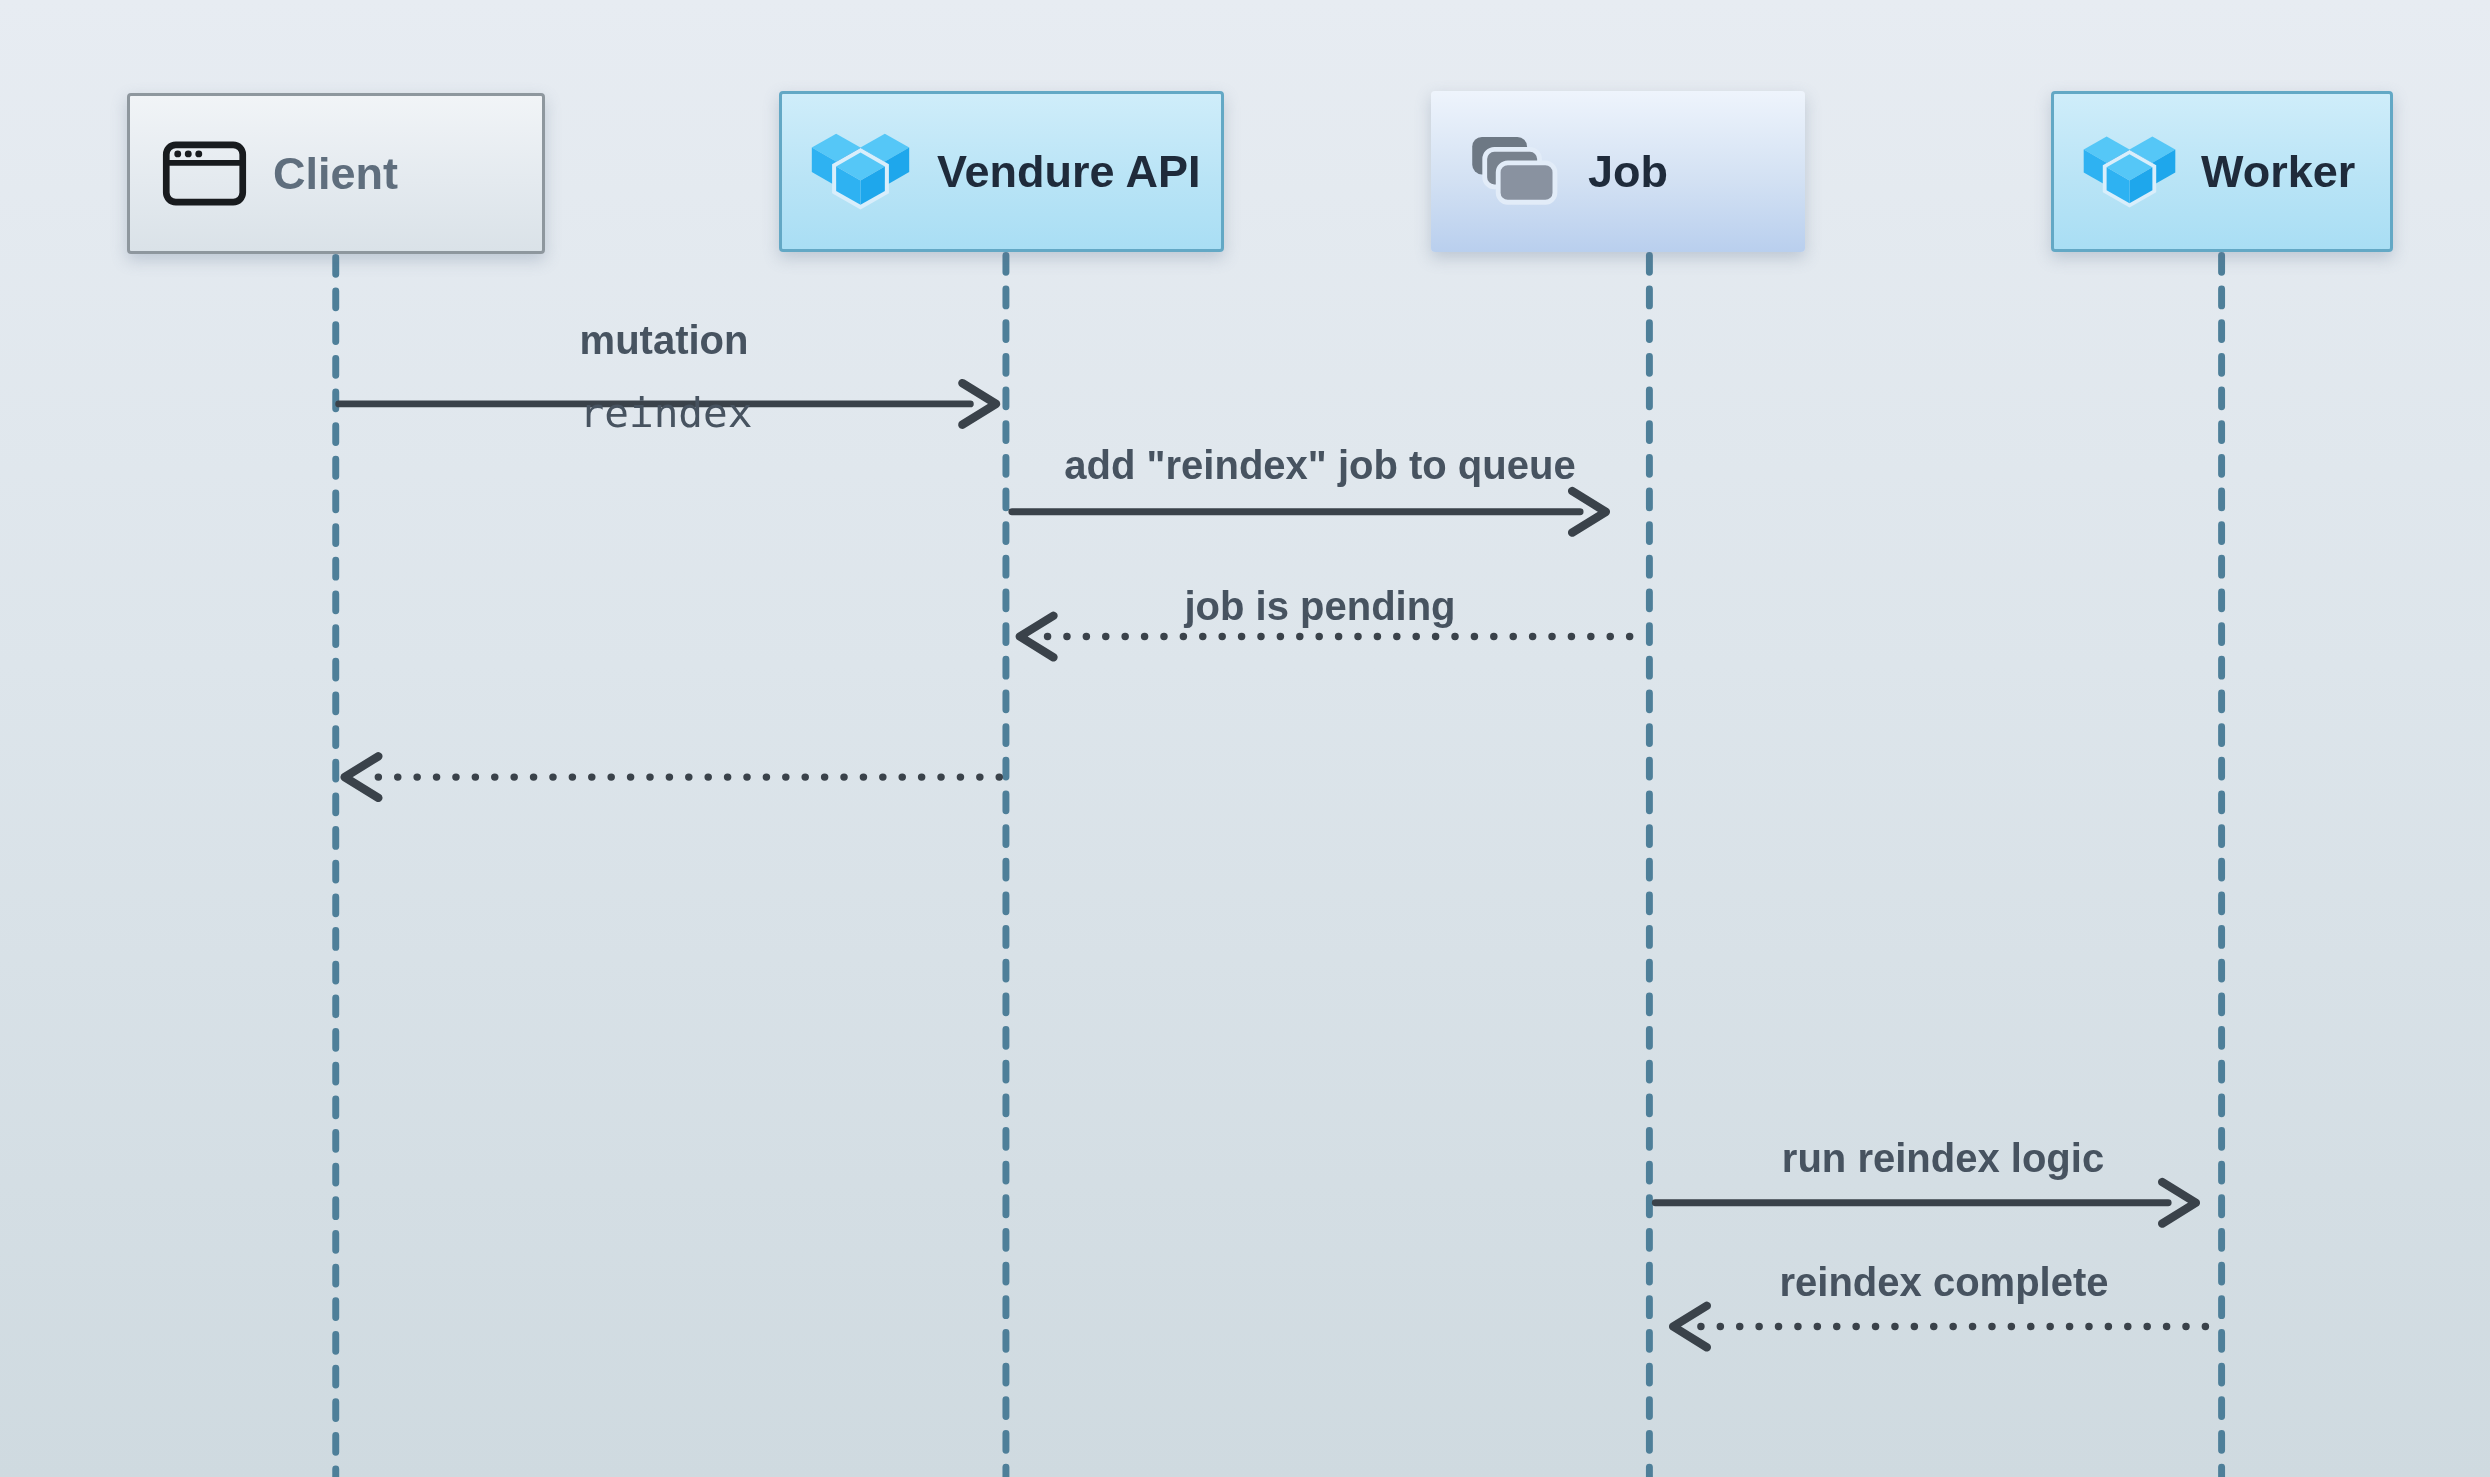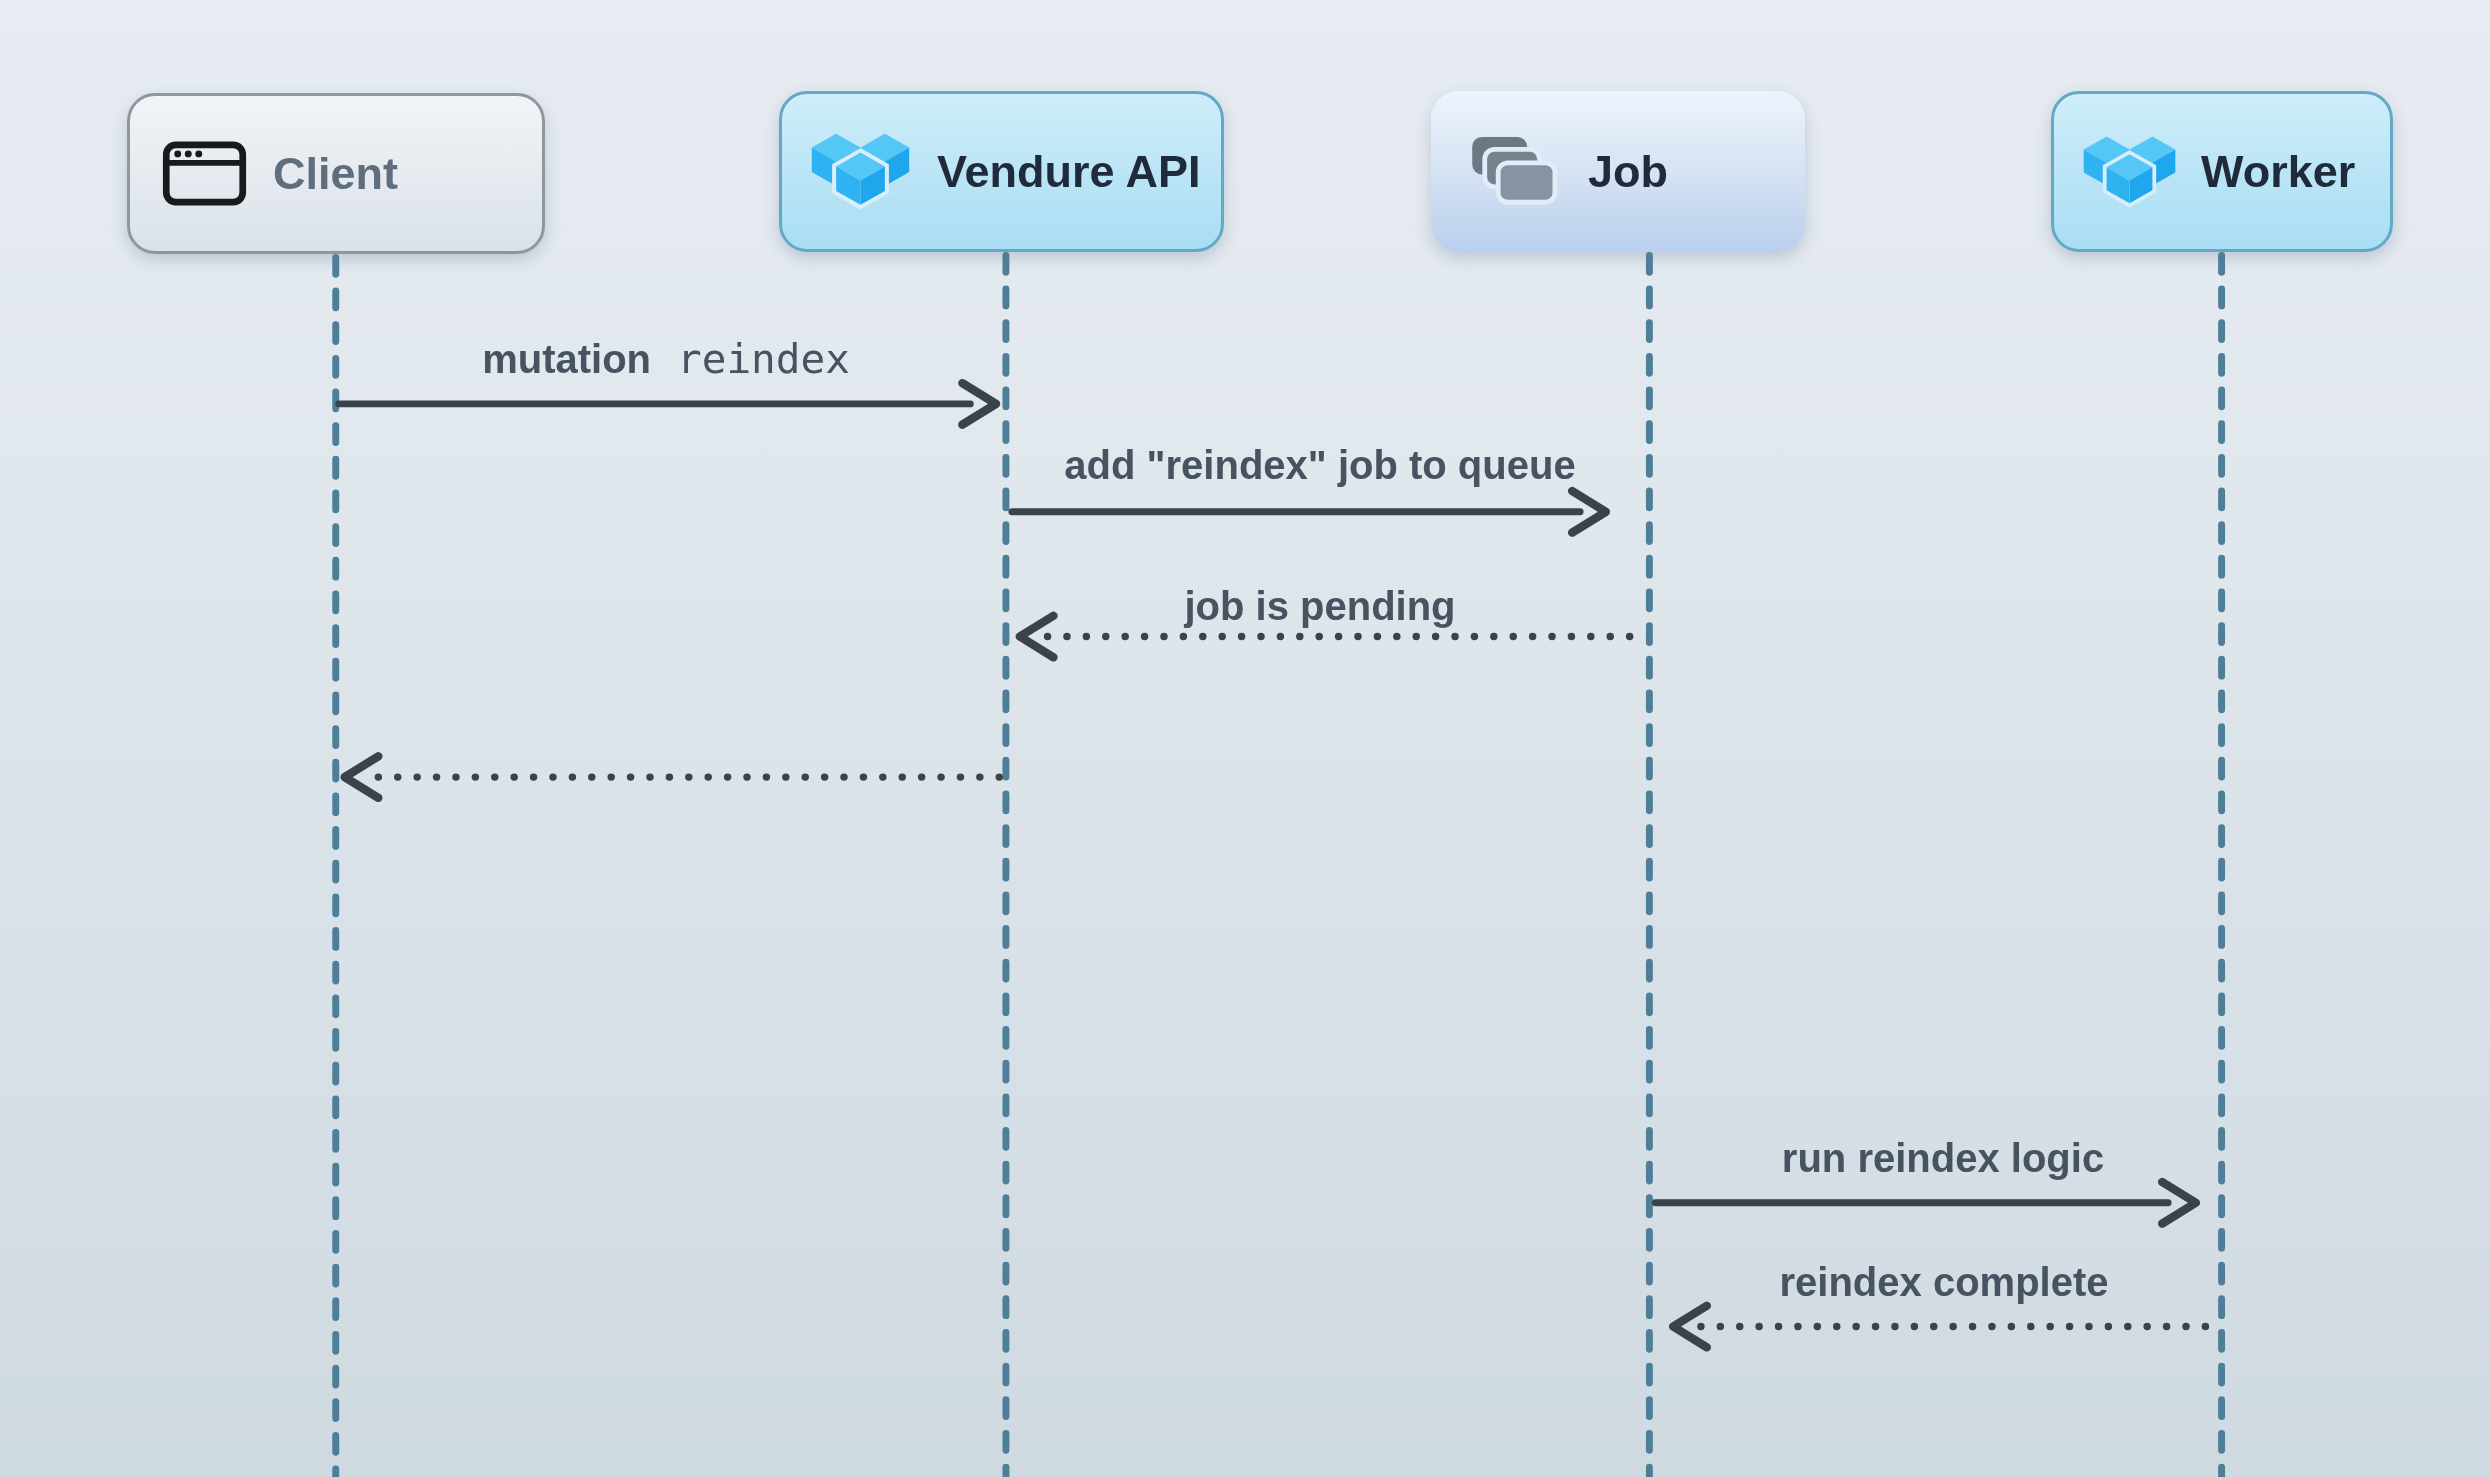--- a/index.html
+++ b/index.html
@@ -27,21 +27,21 @@
     stroke-width: 7.5;
     stroke-dasharray: 0.1 19.5; stroke-linecap: round;
   }
   .arrowhead {
     stroke: #3a424a; stroke-width: 8.5; fill: none;
     stroke-linecap: round; stroke-linejoin: round;
   }
   .actor {
     position: absolute;
     height: 161px;
-    border-radius: 28px;
+    border-radius: 4px;
     display: flex; align-items: center;
     padding: 0 28px; gap: 26px;
     box-sizing: border-box;
     box-shadow: 0 6px 16px rgba(100, 120, 145, 0.30);
   }
   .actor .name {
     font-weight: bold; font-size: 45px;
     color: #1f2b3b;
     white-space: nowrap;
   }
@@ -174,21 +174,21 @@
       <path d="M0 16 L31.5 34 L31.5 66 L0 84 L-31.5 66 L-31.5 34 Z" fill="#d9eefb"></path>
       <g transform="translate(0,21)">
         <path d="M0 0 L27 15.5 L0 31 L-27 15.5 Z" fill="#55c7f7"></path>
         <path d="M-27 15.5 L0 31 L0 58 L-27 42.5 Z" fill="#2eb2f2"></path>
         <path d="M27 15.5 L0 31 L0 58 L27 42.5 Z" fill="#1ea7ec"></path>
       </g>
     </svg>
     <span class="name">Worker</span>
   </div>
 
-  <div class="msg" style="left:666px; top:359px;">
+  <div class="msg" style="left:666px; top:377px;flex-direction:column;">
     <span>mutation</span>
     <span class="code">reindex</span>
   </div>
 
   <div class="msg" style="left:1320px; top:465px;">
     <span>add "reindex" job to queue</span>
   </div>
 
   <div class="msg" style="left:1320px; top:606px;">
     <span>job is pending</span>

